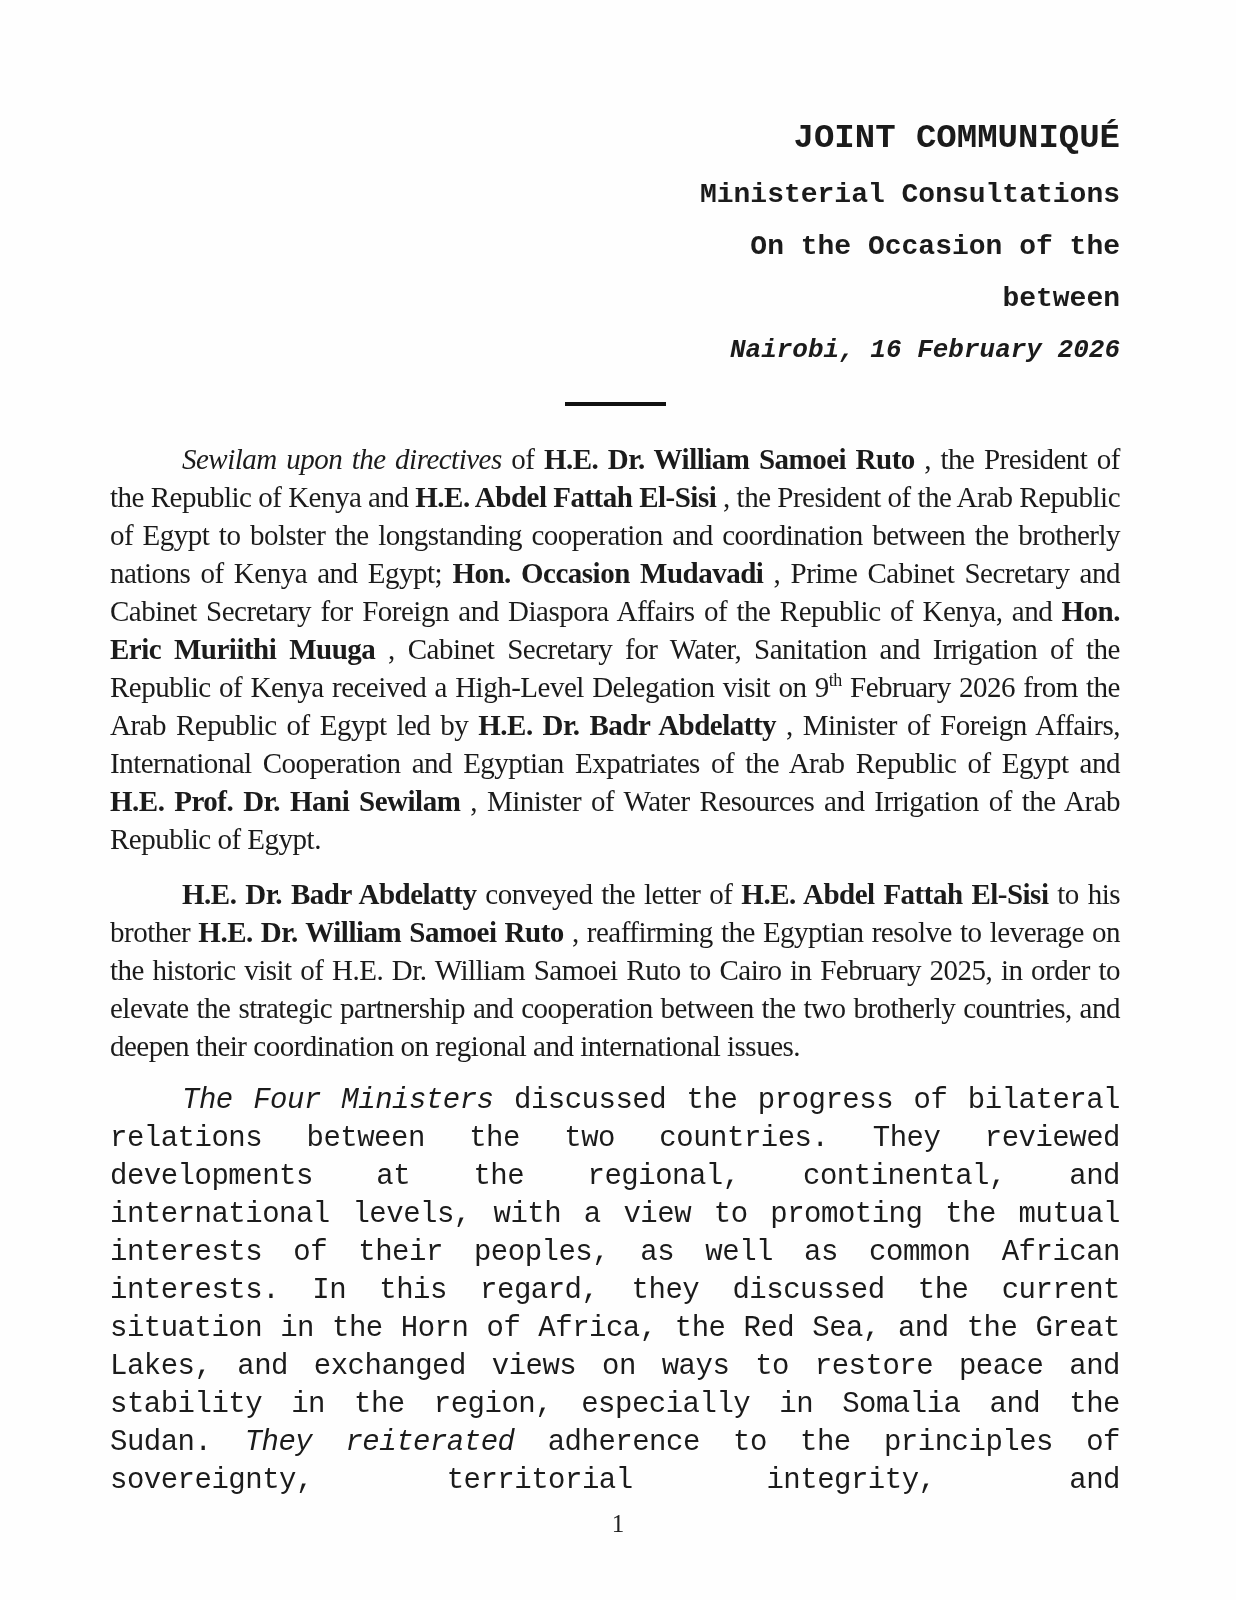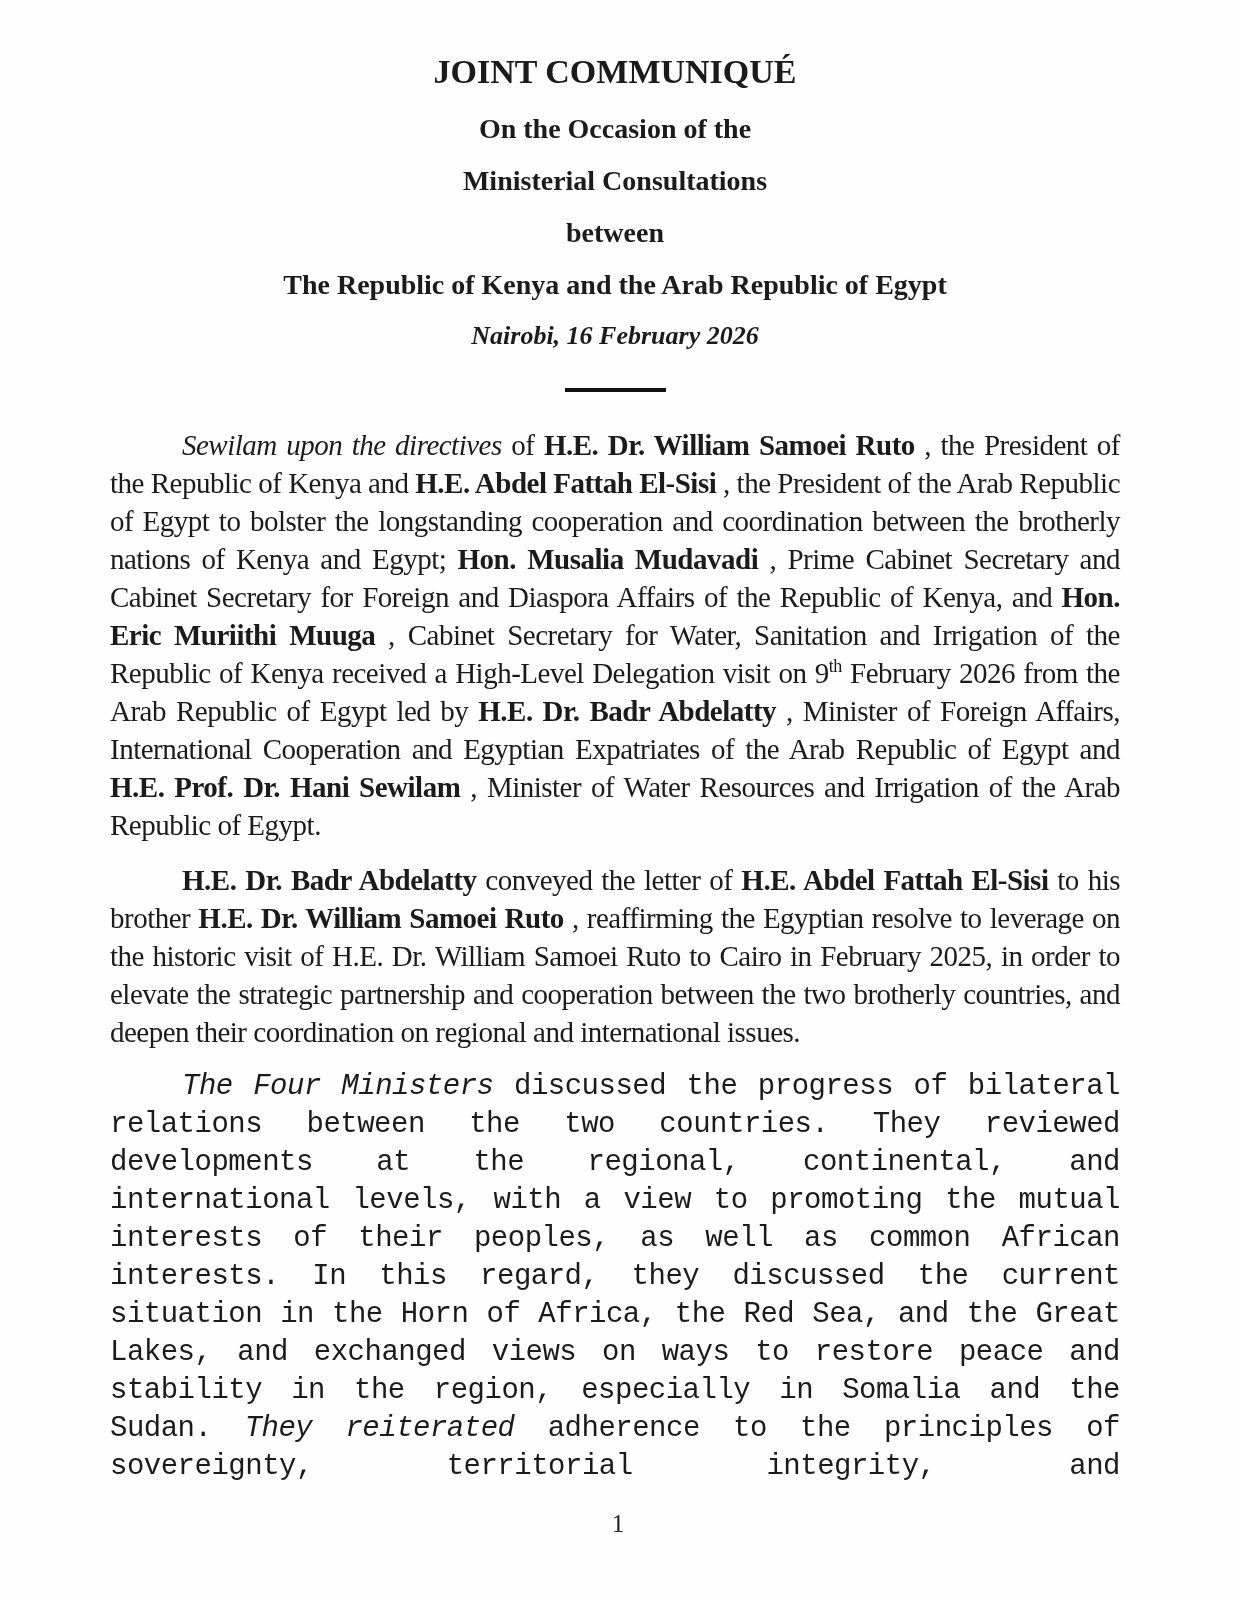--- a/index.html
+++ b/index.html
@@ -15,22 +15,23 @@
     background: #fefefe;
     color: #1b1b1b;
     font-family: "Liberation Serif", "DejaVu Serif", serif;
     overflow: hidden;
     box-sizing: border-box;
   }
   .content {
     padding: 0 116px 0 110px;
   }
   .doc-header {
-    text-align: center;
-    padding-top: 52px;
+    text-align: right;
+    padding-top: 118px;
+    font-family: Liberation Mono, monospace;
   }
   .doc-title {
     font-size: 34px;
     font-weight: bold;
     line-height: 40px;
     margin: 0 0 20px 0;
     letter-spacing: 0;
   }
   .doc-sub {
     font-size: 28px;
@@ -89,37 +90,36 @@
   }
 </style>
 </head>
 <body>
 
 <main class="page">
   <div class="content">
 
     <header class="doc-header">
       <h1 class="doc-title">JOINT COMMUNIQUÉ</h1>
+      <p class="doc-sub">Ministerial Consultations</p>
       <p class="doc-sub">On the Occasion of the</p>
-      <p class="doc-sub">Ministerial Consultations</p>
       <p class="doc-sub">between</p>
-      <p class="doc-sub">The Republic of Kenya and the Arab Republic of Egypt</p>
       <p class="doc-dateline">Nairobi, 16 February 2026</p>
       <hr class="divider">
     </header>
 
     <section class="body-text">
 
       <p class="para"><span class="i">Sewilam upon the directives</span>
         <span> of </span>
         <span class="b">H.E. Dr. William Samoei Ruto</span>
         <span>, the President of the Republic of Kenya and </span>
         <span class="b">H.E. Abdel Fattah El-Sisi</span>
         <span>, the President of the Arab Republic of Egypt to bolster the longstanding cooperation and coordination between the brotherly nations of Kenya and Egypt; </span>
-        <span class="b">Hon. Musalia Mudavadi</span>
+        <span class="b">Hon. Occasion Mudavadi</span>
         <span>, Prime Cabinet Secretary and Cabinet Secretary for Foreign and Diaspora Affairs of the Republic of Kenya, and </span>
         <span class="b">Hon. Eric Muriithi Muuga</span>
         <span>, Cabinet Secretary for Water, Sanitation and Irrigation of the Republic of Kenya received a High-Level Delegation visit on 9</span><sup class="ord">th</sup><span> February 2026 from the Arab Republic of Egypt led by </span>
         <span class="b">H.E. Dr. Badr Abdelatty</span>
         <span>, Minister of Foreign Affairs, International Cooperation and Egyptian Expatriates of the Arab Republic of Egypt and </span>
         <span class="b">H.E. Prof. Dr. Hani Sewilam</span>
         <span>, Minister of Water Resources and Irrigation of the Arab Republic of Egypt.</span></p>
 
       <p class="para"><span class="b">H.E. Dr. Badr Abdelatty</span>
         <span> conveyed the letter of </span>

